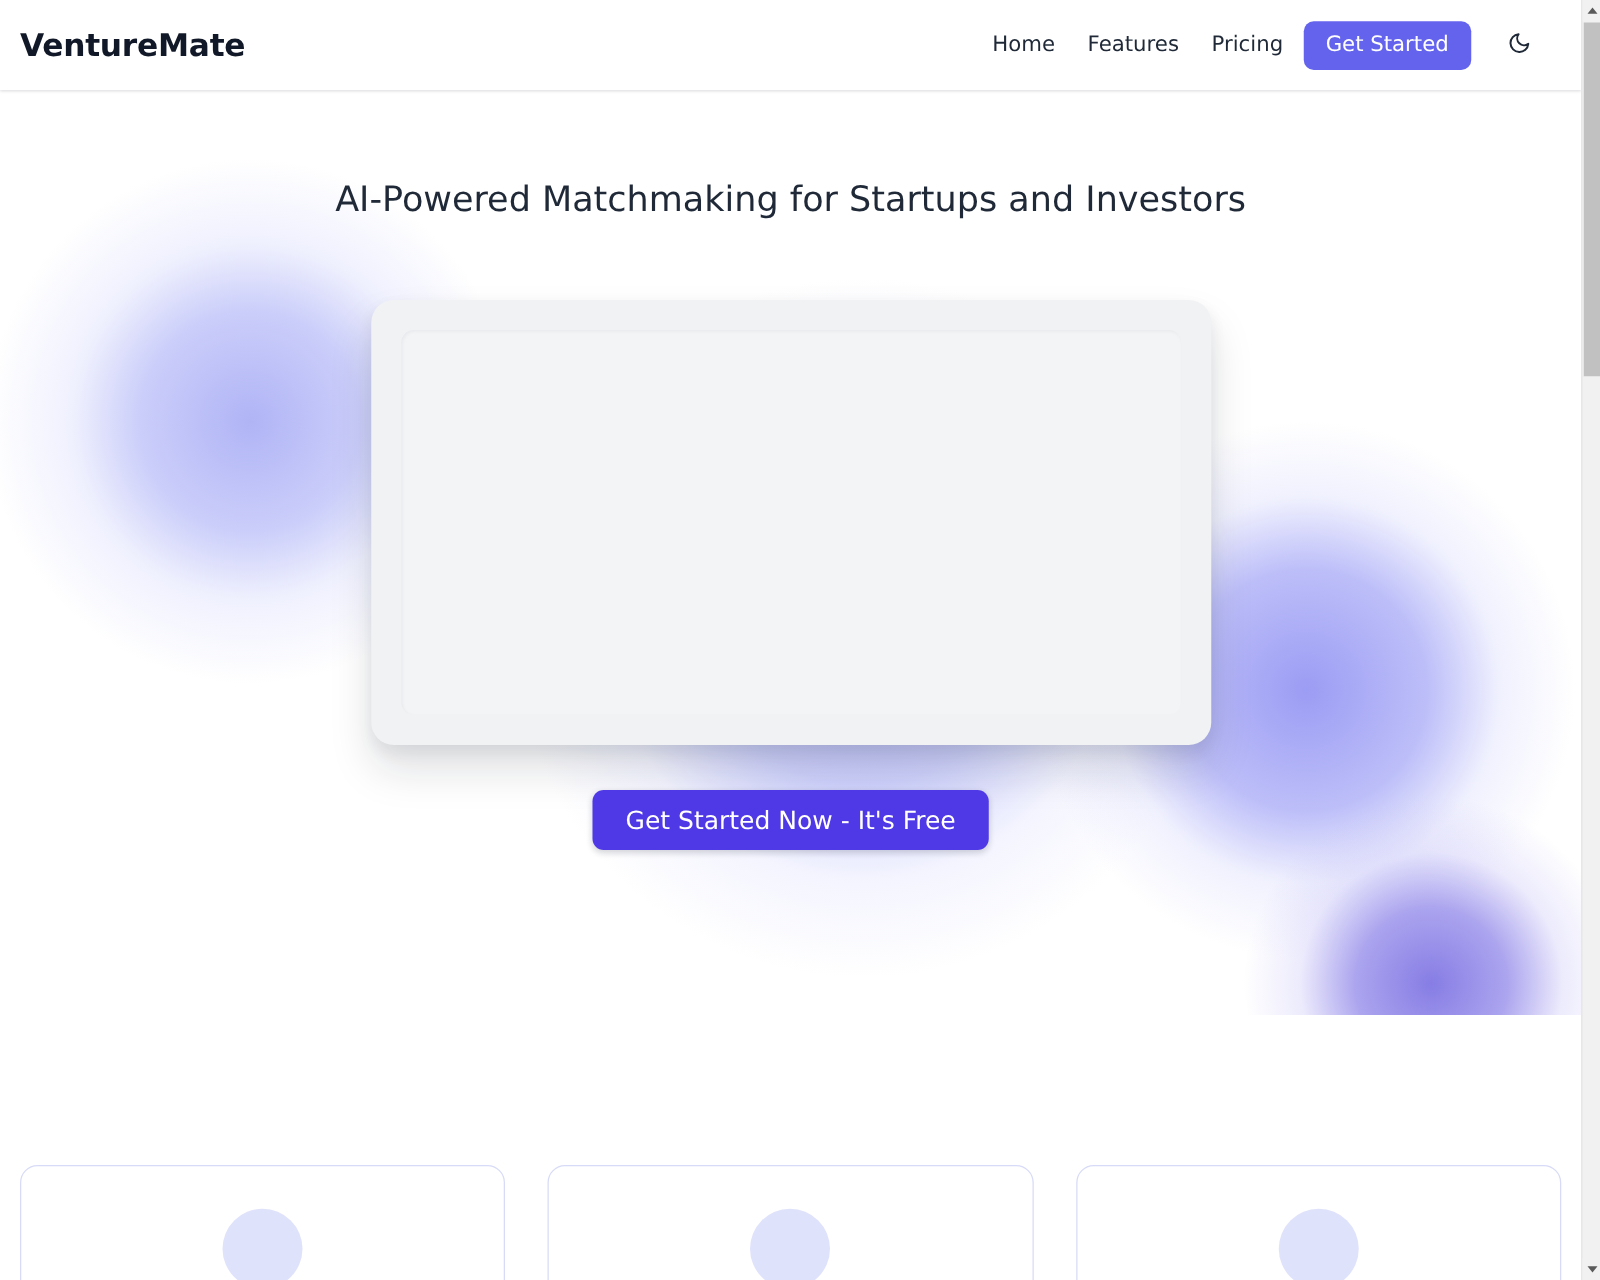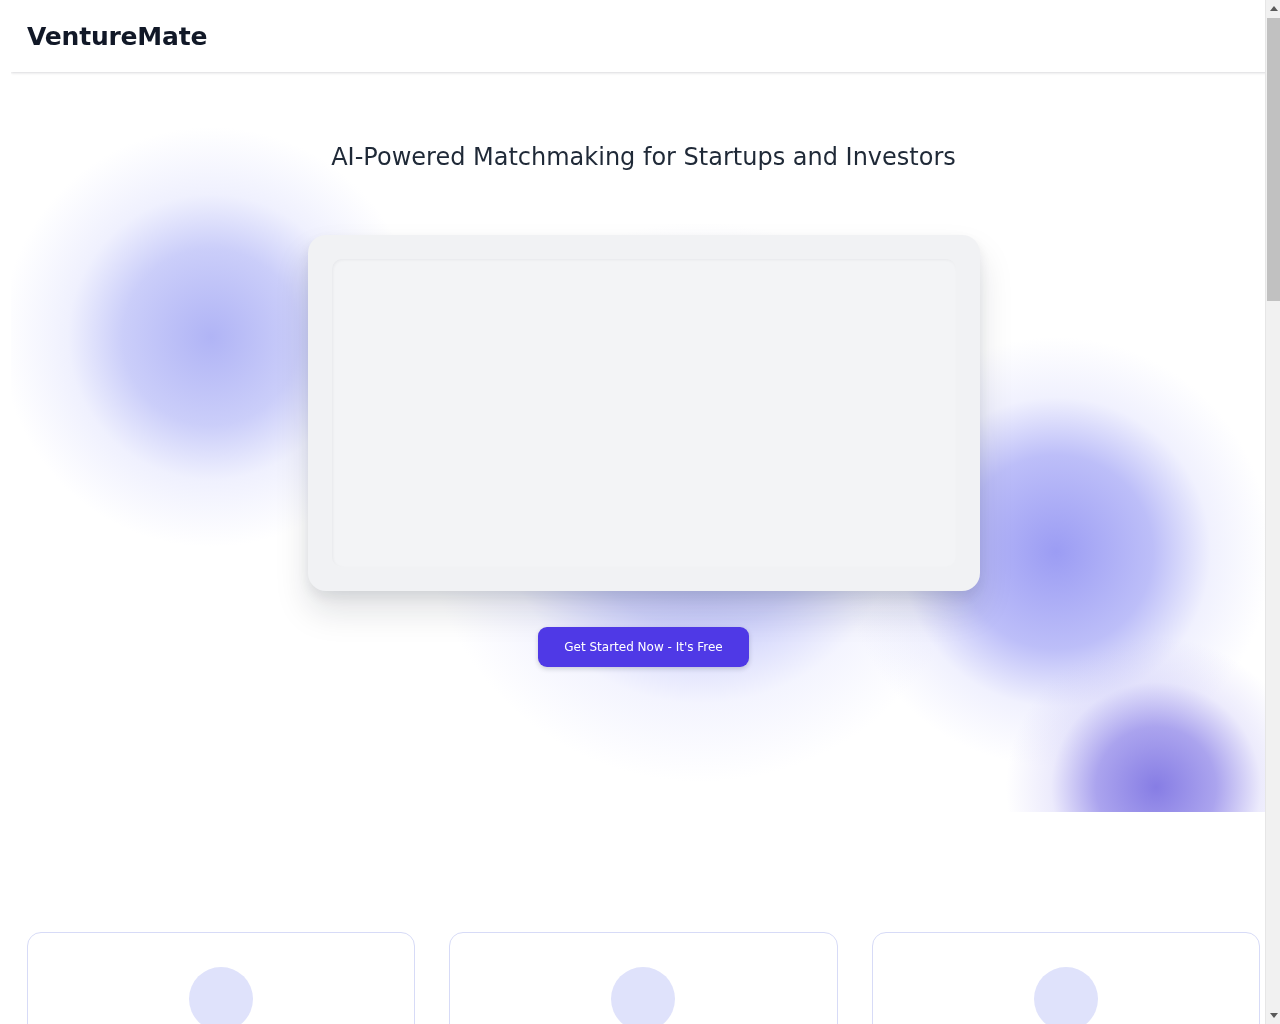--- a/index.html
+++ b/index.html
@@ -20,21 +20,20 @@
     background: #ffffff;
   }
 
   #page {
     position: absolute;
     top: 0; left: 0;
     width: 1265px;
     height: 1024px;
     overflow: hidden;
     background: #a21caf;
-    margin-left: 11px;
   }
 
   
   .site-header {
     position: relative;
     z-index: 40;
     height: 72px;
     width: 1265px;
     background: #ffffff;
     display: flex;
@@ -152,21 +151,21 @@
     font-size: 62px;
     font-weight: bold;
     color: #111827;
     letter-spacing: -1px;
     line-height: 1.12;
     padding: 0 24px;
   }
 
   .hero-sub {
     margin-top: 22px;
-    font-size: 24px;
+    font-size: 28px;
     color: #1f2937;
     font-weight: normal;
     line-height: 1.3;
   }
 
   .hero-media-wrap {
     margin: 0 auto;
     margin-top: 62px;
     width: 672px;
   }
@@ -189,21 +188,21 @@
   }
 
   .hero-cta-row {
     margin-top: 36px;
     text-align: center;
   }
 
   .btn-hero-cta {
     background: #4f39e6;
     color: #ffffff;
-    font-size: 12px;
+    font-size: 20px;
     border: none;
     border-radius: 9px;
     padding: 14px 26px;
     cursor: pointer;
     font-family: inherit;
     line-height: 1;
     box-shadow: 0 2px 5px rgba(17,24,39,0.18);
   }
 
   
@@ -299,20 +298,37 @@
 </style>
 </head>
 <body>
 
 <div id="viewport">
   <div id="page">
 
     <header class="site-header">
       <div class="brand">VentureMate</div>
 
+      <div class="nav-right">
+        <nav class="nav-links">
+          <a class="nav-link" href="#">Home</a>
+          <a class="nav-link" href="#">Features</a>
+          <a class="nav-link" href="#">Pricing</a>
+        </nav>
+
+        <button class="btn-nav-cta">Get Started</button>
+
+        <button class="theme-toggle">
+          <span>
+            <svg width="19" height="19" viewBox="0 0 24 24" fill="none" stroke="currentColor" stroke-width="2" stroke-linecap="round" stroke-linejoin="round">
+              <path d="M21 12.79A9 9 0 1 1 11.21 3 7 7 0 0 0 21 12.79z"></path>
+            </svg>
+          </span>
+        </button>
+      </div>
     </header>
 
     <section class="hero">
       <div class="blob blob-a"></div>
       <div class="blob blob-b"></div>
       <div class="blob blob-c"></div>
       <div class="blob blob-d"></div>
 
       <div class="hero-inner">
         <p class="hero-sub">AI-Powered Matchmaking for Startups and Investors</p>

